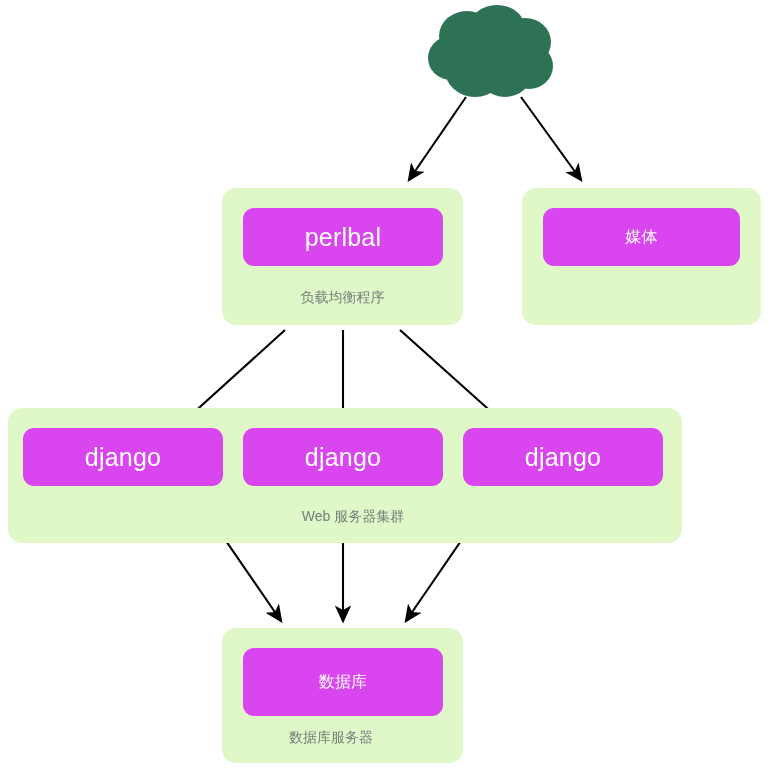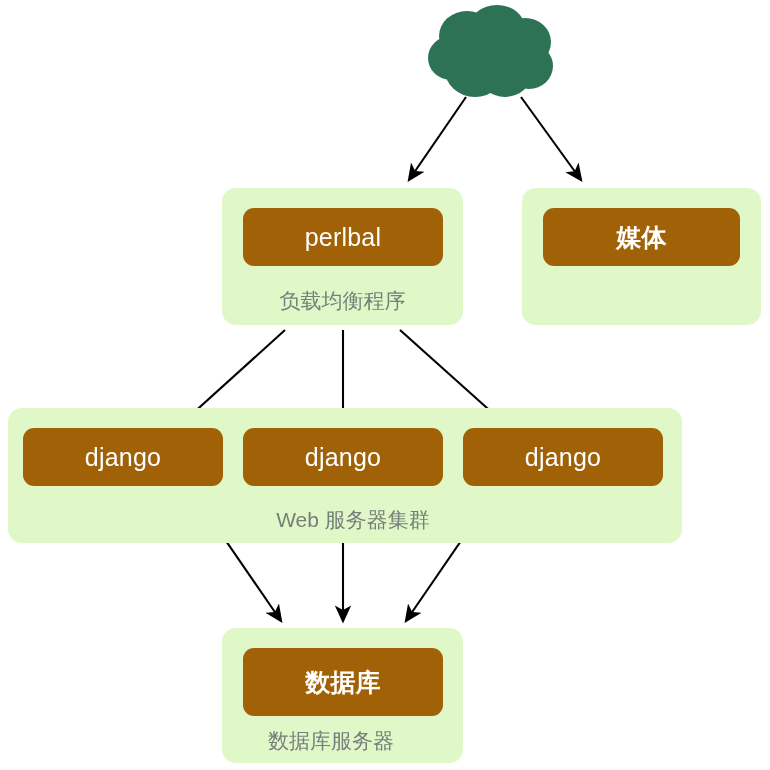--- a/index.html
+++ b/index.html
@@ -30,44 +30,44 @@
   }
   .group-box {
     position: absolute;
     background: #e0f7c8;
     border-radius: 14px;
     z-index: 2;
     box-sizing: border-box;
   }
   .node-box {
     position: absolute;
-    background: #a16207;
+    background: #d946ef;
     border-radius: 11px;
     color: #ffffff;
     display: flex;
     align-items: center;
     justify-content: center;
     box-sizing: border-box;
     z-index: 3;
     letter-spacing: 0.2px;
   }
   .node-label-en {
     font-size: 25px;
     font-weight: 400;
     line-height: 1;
   }
   .node-label-cjk {
-    font-size: 25px;
-    font-weight: 700;
+    font-size: 16px;
+    font-weight: 400;
     line-height: 1;
   }
   .group-caption {
     position: absolute;
     color: #74807a;
-    font-size: 21px;
+    font-size: 14px;
     text-align: center;
     z-index: 3;
     line-height: 1;
     white-space: nowrap;
   }
   .cloud-wrap {
     position: absolute;
     z-index: 3;
   }
 </style>

